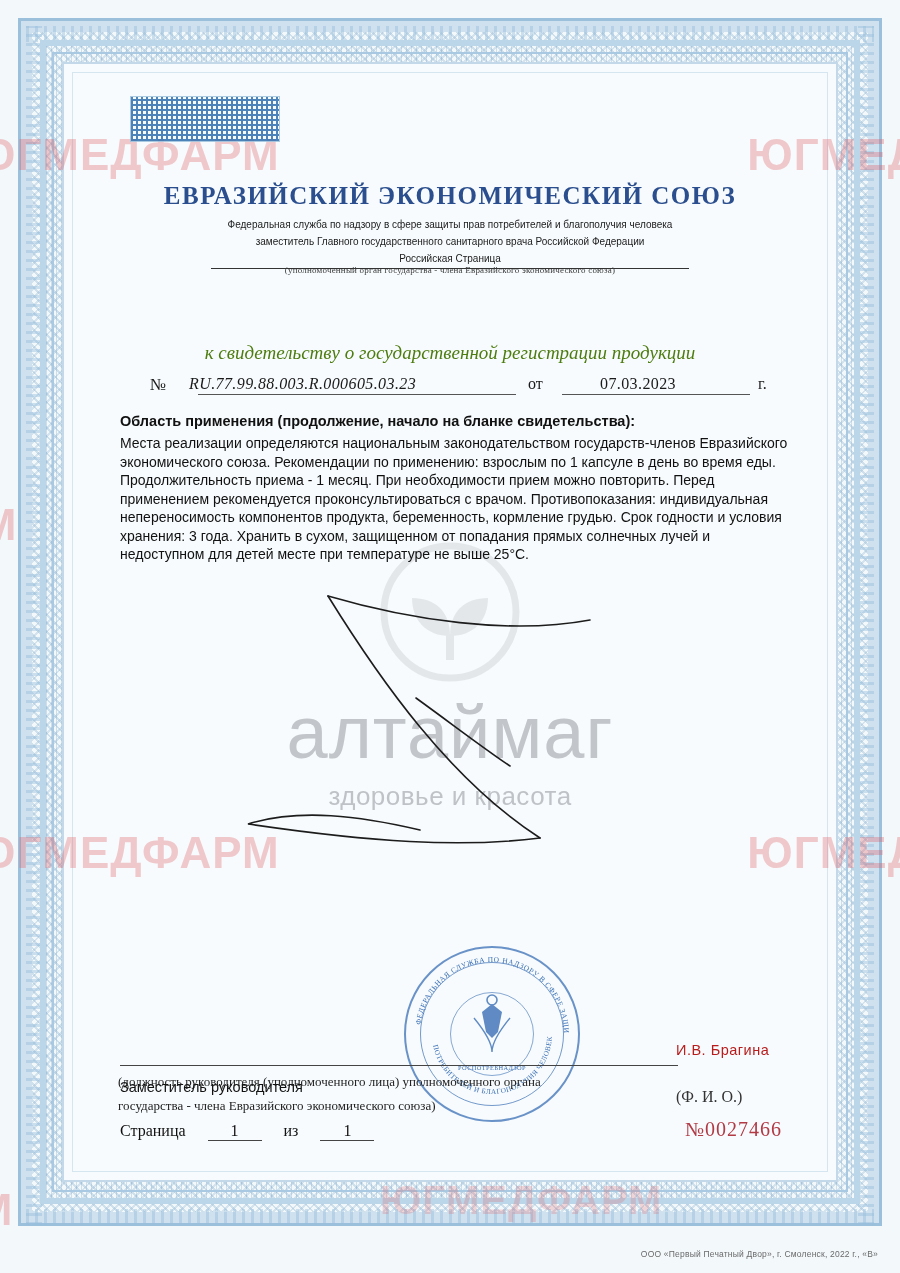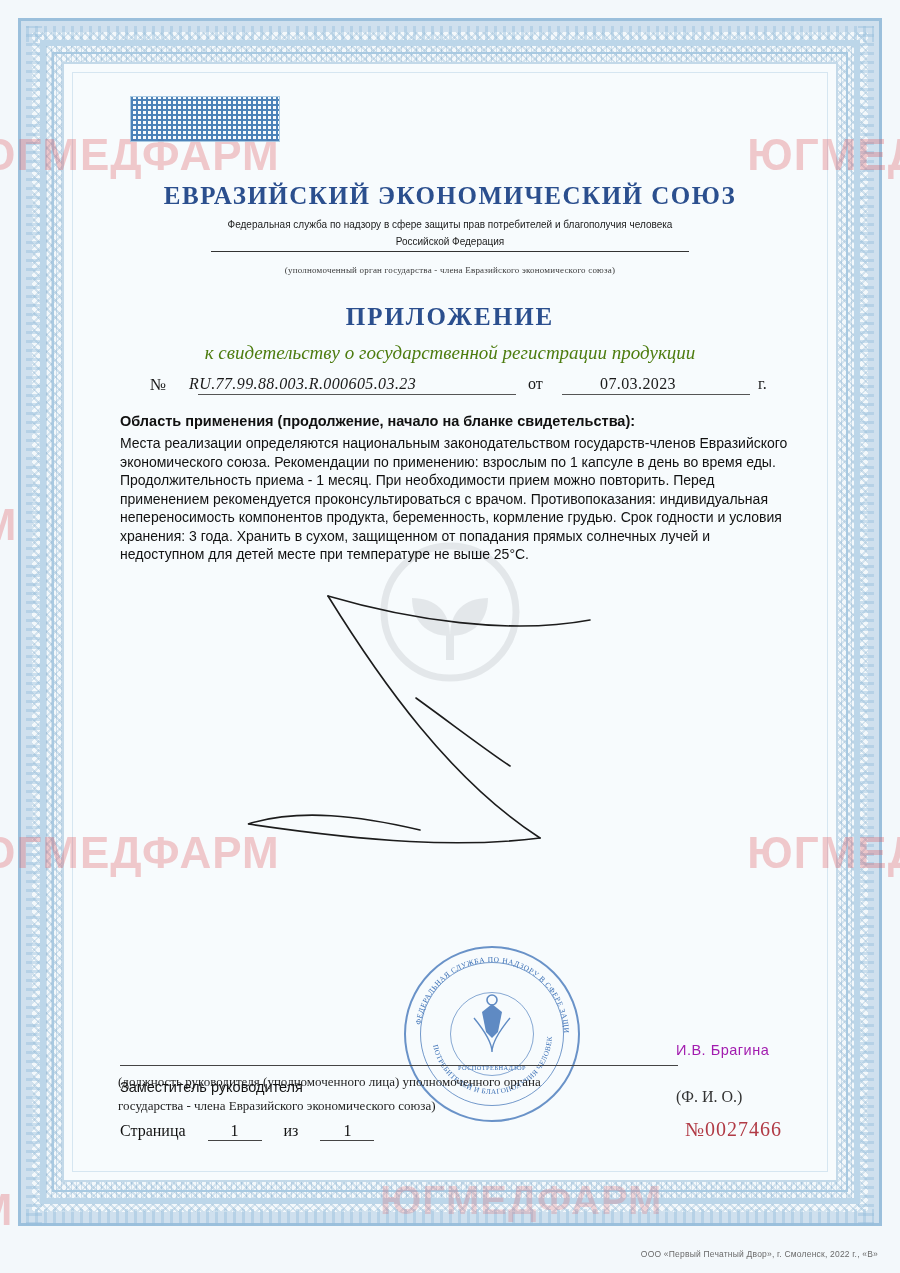--- a/index.html
+++ b/index.html
@@ -296,21 +296,21 @@
   }
   .sig-rule {
     position: absolute;
     left: 120px; top: 1065px; width: 558px;
     border-bottom: 1px solid #444;
   }
   .sig-name {
     position: absolute;
     left: 676px; top: 1042px;
     font-size: 14.5px;
-    color: #a21caf;
+    color: #b91c1c;
     letter-spacing: .5px;
   }
   .sig-fio {
     position: absolute;
     left: 676px; top: 1088px;
     font-family: "Liberation Serif", serif;
     font-size: 16px;
     color: #333;
   }
   .sig-caption {
@@ -377,33 +377,35 @@
 
   <div class="wm-leaf">
     <svg width="180" height="150" viewBox="0 0 180 150" aria-hidden="true">
       <circle cx="90" cy="72" r="66" fill="none" stroke="#c0c4c8" stroke-width="7"></circle>
       <path d="M90 96 C 66 96 52 80 52 58 C 76 58 90 72 90 96 Z" fill="#c0c4c8"></path>
       <path d="M90 96 C 114 96 128 80 128 58 C 104 58 90 72 90 96 Z" fill="#c0c4c8"></path>
       <rect x="86" y="94" width="8" height="26" fill="#c0c4c8"></rect>
     </svg>
   </div>
   <div class="wm-center">
+    <div class="big">алтаймаг</div>
+    <div class="sub">здоровье и красота</div>
   </div>
 
   <div class="barcode"></div>
 
   <div class="title-main">ЕВРАЗИЙСКИЙ ЭКОНОМИЧЕСКИЙ СОЮЗ</div>
 
   <div class="org-lines">
     <div>Федеральная служба по надзору в сфере защиты прав потребителей и благополучия человека</div>
-    <div><span class="l3">Российской Федерация</span></div>
+    <div>заместитель Главного государственного санитарного врача Российской Федерации</div>
+    <div><span class="l3">Российская Страница</span></div>
   </div>
   <div class="org-caption">(уполномоченный орган государства - члена Евразийского экономического союза)</div>
 
-  <div class="title-prilozhenie">ПРИЛОЖЕНИЕ</div>
   <div class="subtitle">к свидетельству о государственной регистрации продукции</div>
 
   <div class="numrow">
     <span class="lbl-no">№</span>
     <span class="regnum">RU.77.99.88.003.R.000605.03.23</span>
     <span class="lbl-ot">от</span>
     <span class="date">07.03.2023</span>
     <span class="lbl-g">г.</span>
     <span class="rule-1"></span>
     <span class="rule-2"></span>

